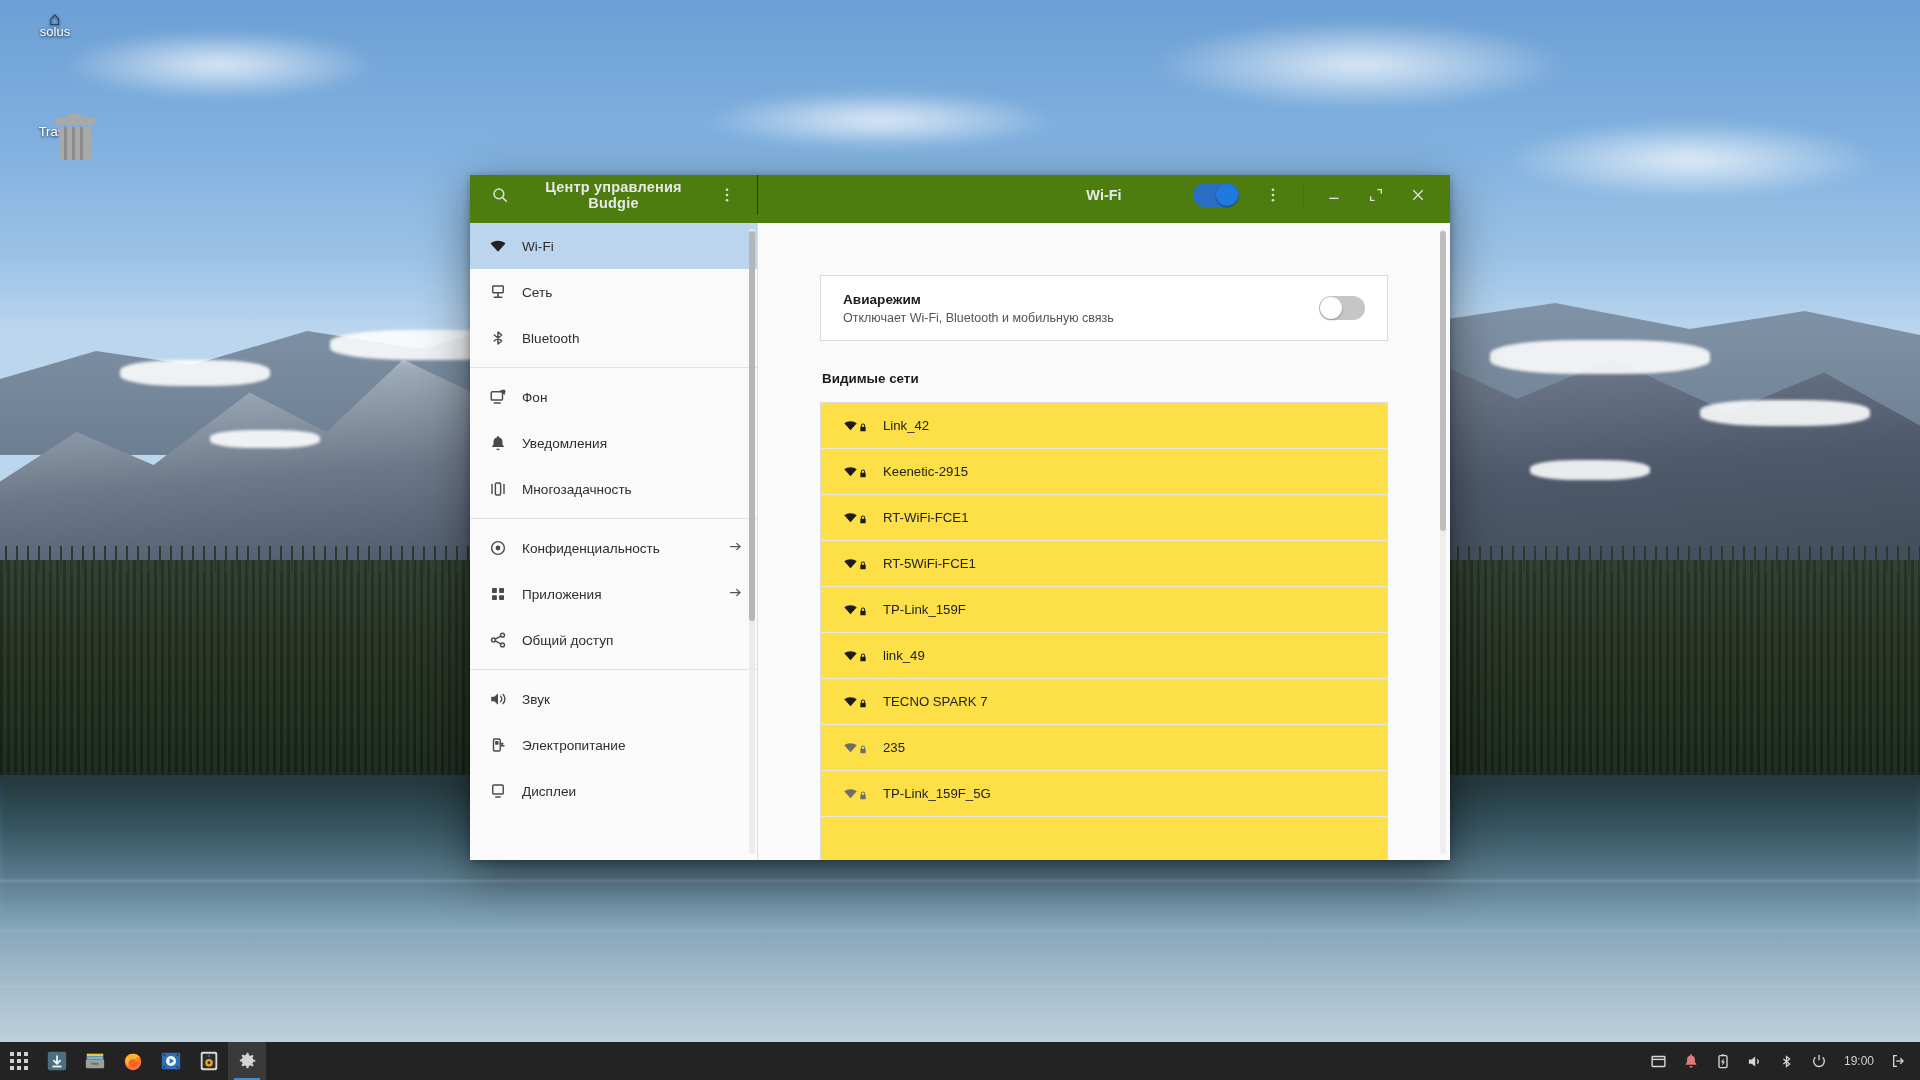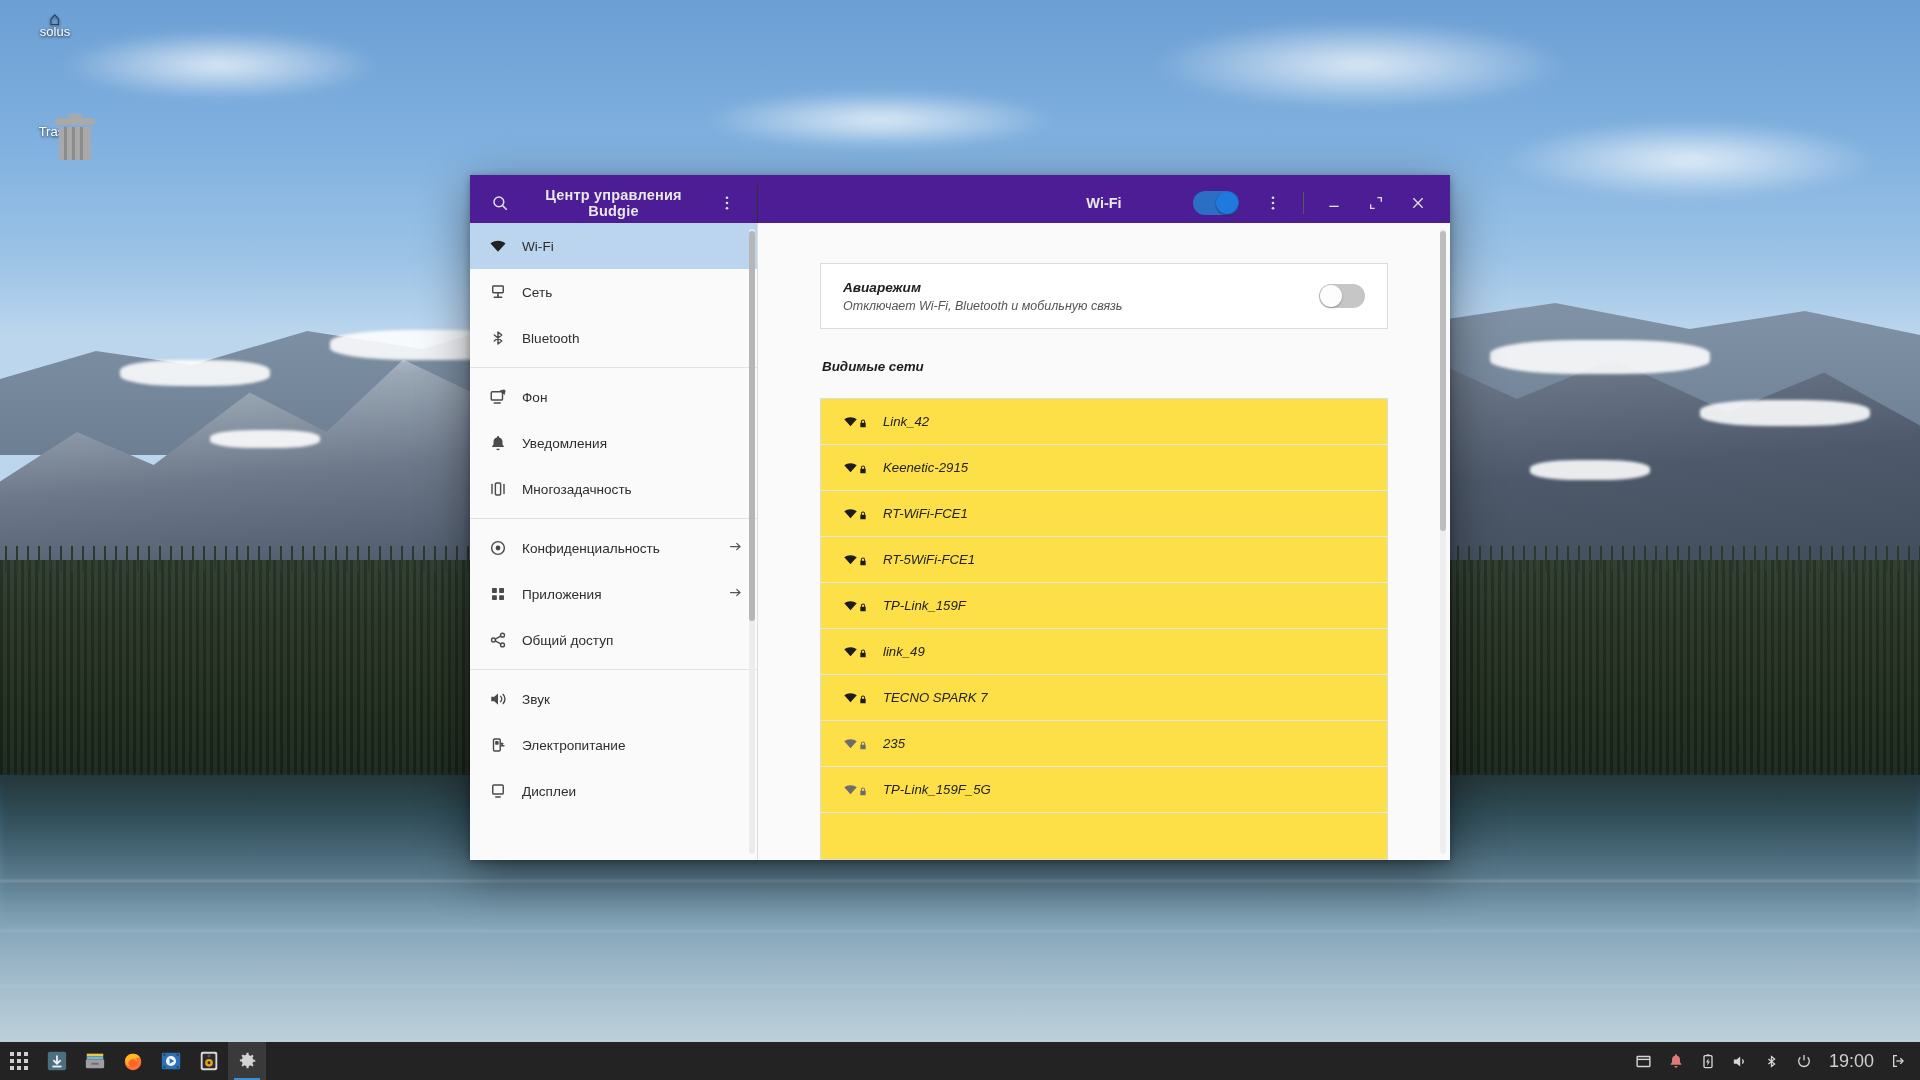--- a/index.html
+++ b/index.html
@@ -107,21 +107,21 @@
   }
 
   
   #window {
     position:absolute; left:470px; top:175px; width:980px; height:685px;
     box-shadow: 0 14px 46px rgba(0,0,0,.45), 0 2px 8px rgba(0,0,0,.3);
     display:flex; flex-direction:column;
     background:#fff; overflow:hidden;
   }
   .titlebar {
-    height:48px; background:#4c1d95; display:flex; align-items:flex-end;
+    height:48px; background:#4d7c0f; display:flex; align-items:flex-start;
     flex:0 0 48px; color:#e8e8e8;
   }
   .tb-left {
     width:288px; display:flex; align-items:center; gap:0;
     border-right:1px solid #303030; padding:0 10px;
   }
   .tb-btn {
     width:40px;height:40px;display:flex;align-items:center;justify-content:center;
     border-radius:3px; cursor:pointer; color:#e0e0e0;
   }
@@ -167,39 +167,39 @@
     background:#ececec; border-radius:3px;
   }
   .side-thumb {
     position:absolute; right:2px; top:8px; width:6px; height:390px;
     background:#b6b6b6; border-radius:3px; cursor:pointer;
   }
 
   .content {
     flex:1; background:#fafafa; position:relative; overflow:hidden;
   }
-  .content-inner { padding:40px 62px 0 62px;font-style:italic; }
+  .content-inner { padding:52px 62px 0 62px; }
   .card {
     background:#fff; border:1px solid #dcdcdc;
   }
   .airplane-card {
     display:flex; align-items:center; padding:16px 22px; height:66px;
   }
   .ap-text { flex:1; }
   .ap-title { font-size:13.6px; font-weight:bold; color:#202020; margin-bottom:4px; }
   .ap-sub { font-size:12.5px; color:#555; }
   .ap-toggle {
     width:46px; height:24px; border-radius:12px; background:#c6c6c6; position:relative; cursor:pointer;
   }
   .ap-toggle .knob {
     position:absolute; top:1px; left:1px; width:22px; height:22px; border-radius:50%;
     background:#fdfdfd; box-shadow:0 1px 2px rgba(0,0,0,.3);
   }
   .section-title {
-    font-size:13.4px; font-weight:bold; color:#1c1c1c; margin:30px 0 24px 2px;
+    font-size:13.4px; font-weight:bold; color:#1c1c1c; margin:30px 0 16px 2px;
   }
   .netlist { background:#fde047; border:1px solid #dcdcdc; }
   .netrow {
     display:flex; align-items:center; height:46px; padding:0 22px; gap:14px;
     border-bottom:1px solid #e6e6e6; cursor:pointer; font-size:13.2px; color:#222;
   }
   .netrow:last-child { border-bottom:none; }
   .net-ico { position:relative; width:26px; height:18px; flex:0 0 26px; }
   .wifi-glyph { position:absolute; left:0; top:1px; }
   .lock-glyph { position:absolute; left:15px; top:5px; }
@@ -222,21 +222,21 @@
   .tb-item {
     width:38px; height:38px; display:flex; align-items:center; justify-content:center;
     cursor:pointer; position:relative;
   }
   .tb-item.running { background:#3a3a3a; }
   .tb-item.running:after {
     content:""; position:absolute; left:6px; right:6px; bottom:0; height:2px; background:#3b8fd8;
   }
   .tray { margin-left:auto; display:flex; align-items:center; gap:2px; padding-right:6px; }
   .tray .tb-item { width:30px; }
-  .clock { padding:0 8px; color:#cfcfcf; font-size:18px; cursor:pointer; }
+  .clock { padding:0 8px; color:#cfcfcf; font-size:12px; cursor:pointer; }
   .appgrid { display:grid; grid-template-columns:repeat(3,4px); gap:3px; }
   .appgrid i { width:4px;height:4px;background:#d0d0d0;display:block; }
 </style>
 </head>
 <body>
 
 <div id="desktop">
   <div class="sky-cloud" style="left:60px;  top:30px;  width:320px; height:70px;"></div>
   <div class="sky-cloud" style="left:1150px;top:20px;  width:420px; height:90px;"></div>
   <div class="sky-cloud" style="left:700px; top:90px;  width:360px; height:60px;"></div>

